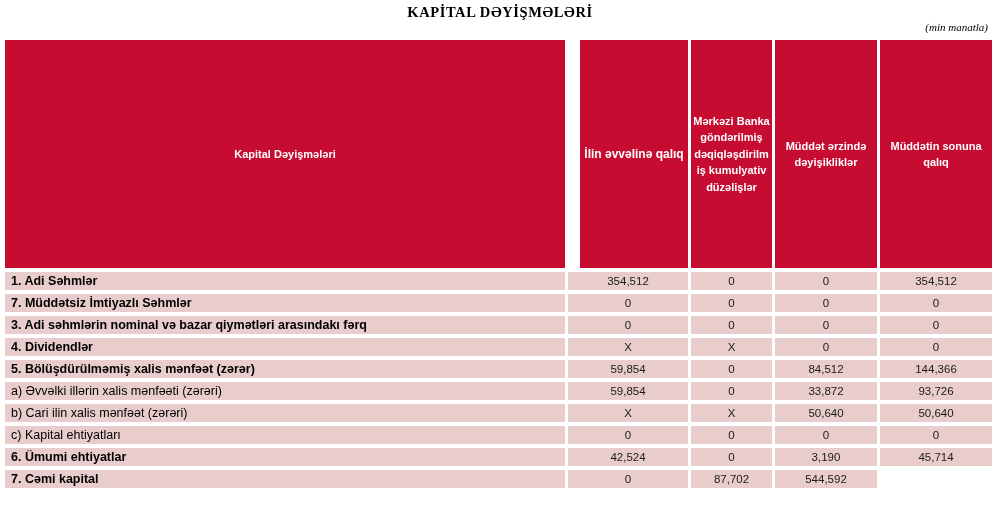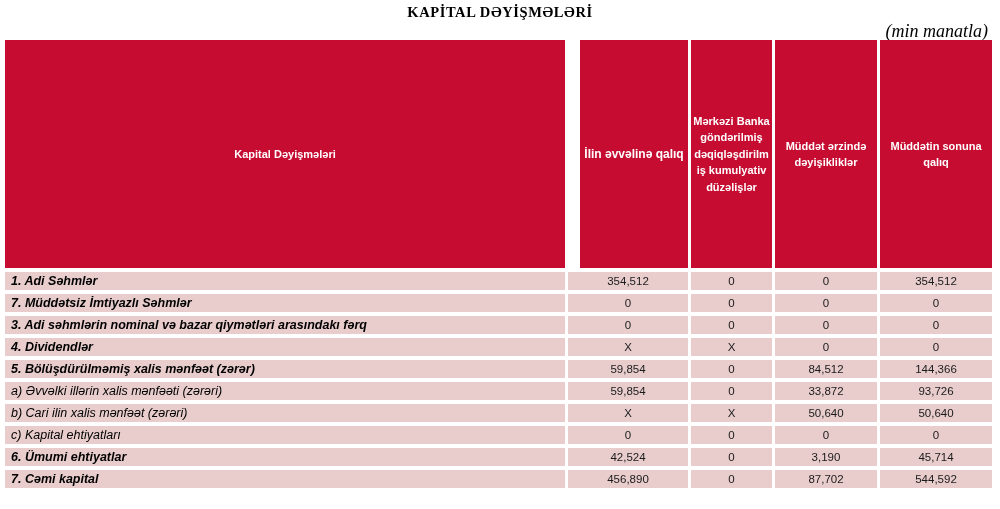--- a/index.html
+++ b/index.html
@@ -23,21 +23,21 @@
     font-size: 14.5px;
     letter-spacing: 0.6px;
     color: #000000;
   }
   .unit-note {
     position: absolute;
     top: 21px;
     right: 12px;
     font-family: "Liberation Serif", serif;
     font-style: italic;
-    font-size: 18px;
+    font-size: 11px;
     color: #000000;
   }
   .capital-table {
     position: absolute;
     left: 5px;
     top: 40px;
     display: grid;
     grid-template-columns: 560px 120px 81px 102px 112px;
     grid-template-rows: 228px repeat(10, 18px);
     gap: 4px 3px;
@@ -62,21 +62,20 @@
   .td {
     background: var(--row-bg, #E9CDCD);
     color: var(--body-text, #1a1a1a);
     font-size: 12.5px;
   }
   .td.label-cell {
     justify-content: flex-start;
     padding-left: 6px;
     white-space: nowrap;
     color: #000000;
-    font-style: italic;
   }
   .td.label-cell.bold { font-weight: bold; }
   .td.value-cell {
     justify-content: center;
     text-align: center;
     font-size: 11.5px;
   }
 </style>
 </head>
 <body>
@@ -129,18 +128,17 @@
       <div class="cell td value-cell">0</div>
       <div class="cell td value-cell">0</div>
       <div class="cell td value-cell">0</div>
       <div class="cell td value-cell">0</div>
       <div class="cell td label-cell bold">6. Ümumi ehtiyatlar</div>
       <div class="cell td value-cell">42,524</div>
       <div class="cell td value-cell">0</div>
       <div class="cell td value-cell">3,190</div>
       <div class="cell td value-cell">45,714</div>
       <div class="cell td label-cell bold">7. Cəmi kapital</div>
-      <div class="cell td value-cell">456,890</div>
       <div class="cell td value-cell">0</div>
       <div class="cell td value-cell">87,702</div>
       <div class="cell td value-cell">544,592</div>
     </div>
 </div>
 
 </body></html>

